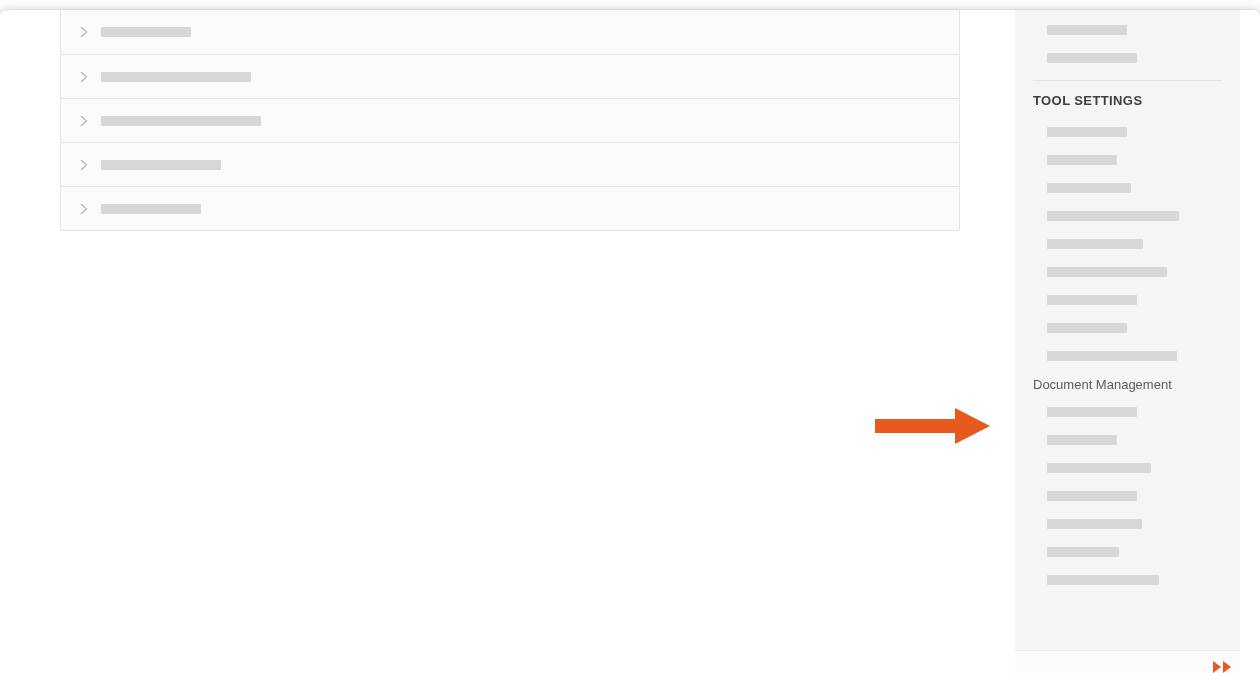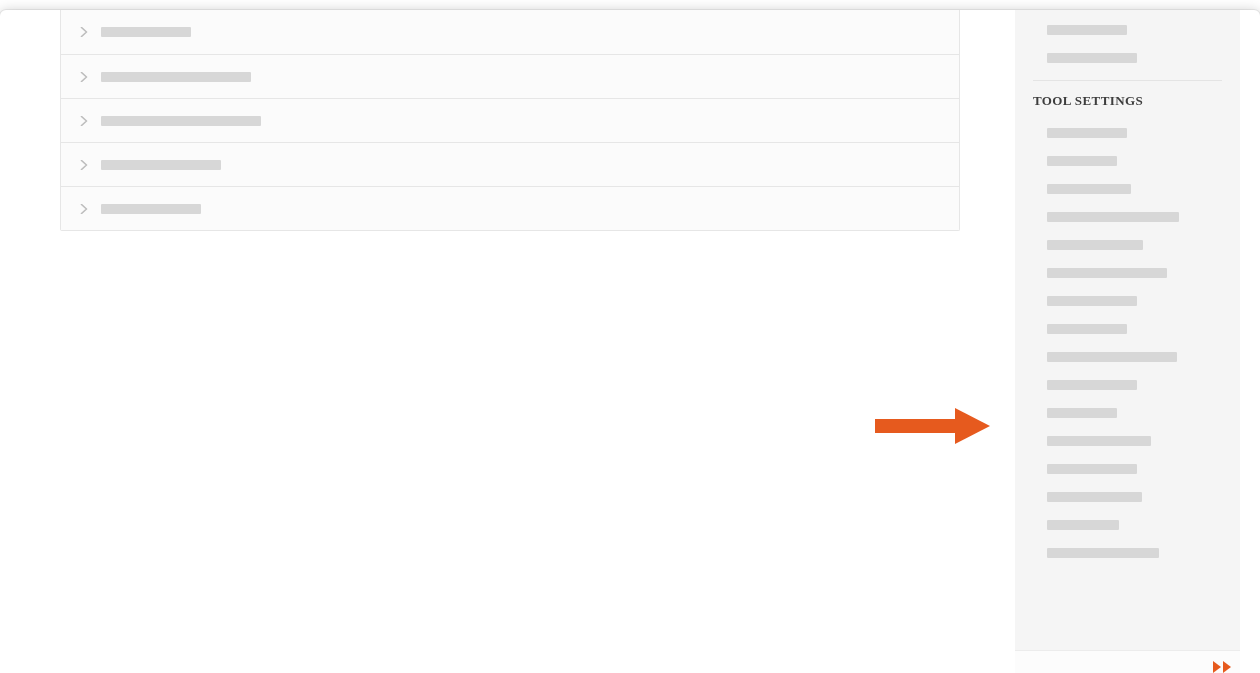--- a/index.html
+++ b/index.html
@@ -61,21 +61,20 @@
     border-radius: 1px;
   }
   .sidebar {
     position: absolute;
     right: 20px;
     top: 0;
     width: 225px;
     background: #f5f5f5;
     height: 640px;
     padding: 0 0 0 0;
-    font-family: Liberation Serif, serif;
   }
   .sidebar-inner {
     padding: 0 18px 0 18px;
   }
   .sidebar-topspacer {
     padding-top: 6px;
   }
   .sidebar-placeholder-row {
     height: 28px;
     display: flex;
@@ -224,20 +223,23 @@
           </div>
           <div class="sidebar-placeholder-row indent1">
             <span class="placeholder" style="width: 90px;"></span>
           </div>
           <div class="sidebar-placeholder-row indent1">
             <span class="placeholder" style="width: 80px;"></span>
           </div>
           <div class="sidebar-placeholder-row indent1">
             <span class="placeholder" style="width: 130px;"></span>
           </div>
+          <div class="sidebar-item-row">
+            <span class="sidebar-item-text">Document Management</span>
+          </div>
           <div class="sidebar-placeholder-row indent1">
             <span class="placeholder" style="width: 90px;"></span>
           </div>
           <div class="sidebar-placeholder-row indent1">
             <span class="placeholder" style="width: 70px;"></span>
           </div>
           <div class="sidebar-placeholder-row indent1">
             <span class="placeholder" style="width: 104px;"></span>
           </div>
           <div class="sidebar-placeholder-row indent1">

